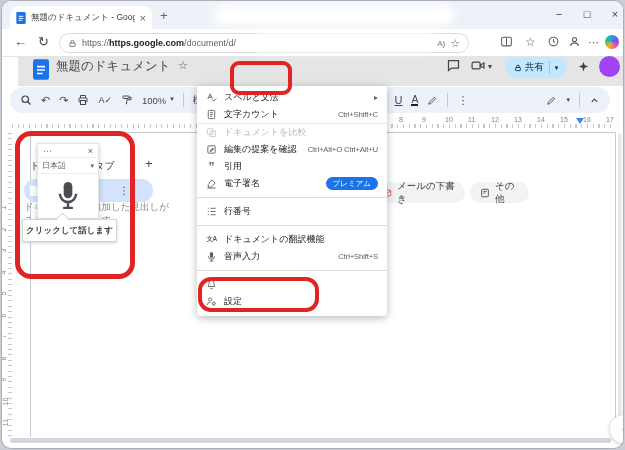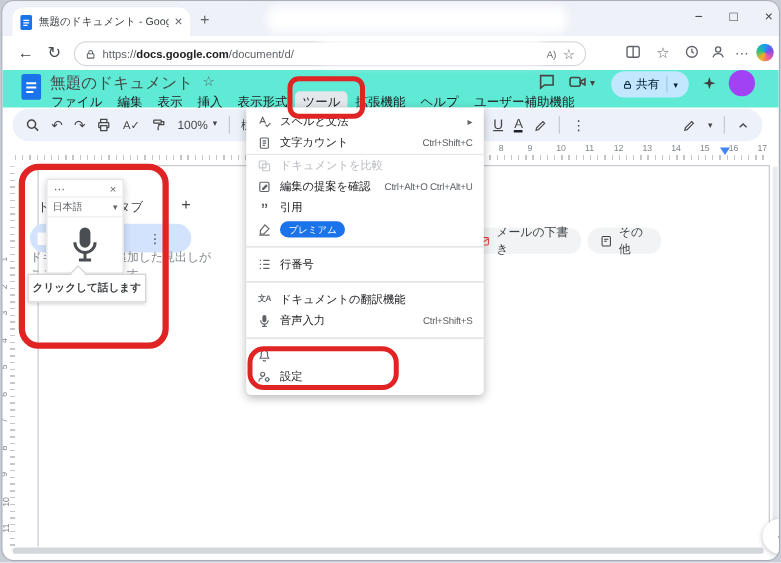--- a/index.html
+++ b/index.html
@@ -14,21 +14,21 @@
   .winctl{position:absolute;top:0;height:26px;display:flex;align-items:center;justify-content:center;width:34px;color:#3c4043;font-size:11px}
   .addr{position:absolute;top:28px;left:0;right:0;height:27px;background:#fff;border-bottom:1px solid #e3e6ea}
   .navic{position:absolute;top:6px;color:#46494d;font-size:13px;line-height:14px}
   .urlpill{position:absolute;left:57px;top:4px;width:410px;height:20px;border:1px solid #d6d9dd;border-radius:10px;display:flex;align-items:center;gap:5px;padding:0 8px;box-sizing:border-box;background:#fff}
   .url{font-size:9px;color:#5f6368;white-space:nowrap;overflow:hidden;flex:1}
   .url b{color:#202124}
   .blur{position:absolute;background:rgba(255,255,255,.96);filter:blur(4px);border-radius:8px;z-index:5}
   .aico{display:inline-flex;align-items:center;justify-content:center;color:#5f6368}
   .copilot{width:14px;height:14px;border-radius:50%;background:conic-gradient(#1c9cf0,#7c4df0,#ef5aa0,#f0b41c,#27c08d,#1c9cf0)}
   
-  .dhead{position:absolute;top:55px;left:0;right:0;height:30px;background:#5eead4}
+  .dhead{position:absolute;top:55px;left:16px;right:0;height:30px;background:#e5e5e5}
   .dtitle{position:absolute;left:38px;top:2px;font-size:12.5px;color:#444746}
   .mbar{position:absolute;left:33px;top:17px;display:flex;font-size:10px;color:#202124}
   .mbar span{padding:2px 6px;border-radius:4px}
   .mbar .active{background:#e4e7ec}
   .hbtn{position:absolute;top:2px;color:#444746}
   .share{position:absolute;left:487px;top:1px;width:62px;height:21px;background:#c2e7ff;border-radius:11px;display:flex;align-items:center;justify-content:center;gap:3px;font-size:9.5px;color:#001d35}
   .share .sep{width:1px;height:13px;background:#9fc9e8;margin:0 2px}
   .avatar{position:absolute;left:581px;top:0;width:21px;height:21px;border-radius:50%;background:#a142f4}
   
   .tbar{position:absolute;left:8px;top:86px;width:600px;height:26px;background:#edf2fa;border-radius:13px;display:flex;align-items:center;padding:0 10px;box-sizing:border-box;gap:9px;font-size:11px;color:#444746}
@@ -101,21 +101,21 @@
   <div class="addr">
     <span class="navic" style="left:12px">←</span>
     <span class="navic" style="left:36px">↻</span>
     <div class="urlpill">
       <span class="aico">
           <svg width="9" height="9" viewBox="0 0 24 24" fill="none" stroke="#5f6368" stroke-width="2.2">
             <rect x="5" y="10.5" width="14" height="9.5" rx="1.5"></rect>
             <path d="M8 10.5V7.5a4 4 0 0 1 8 0v3"></path>
           </svg>
         </span>
-      <span class="url"><span>https://</span><b>docs.google.com</b><span>/document/d/</span></span>
+      <span class="url"><span>https://</span><b>https.google.com</b><span>/document/d/</span></span>
       <span class="aico" style="font-size:8px">A)</span>
       <span class="aico" style="font-size:11px">☆</span>
     </div>
     <span class="aico" style="position:absolute;left:498px;top:6px">
         <svg width="13" height="13" viewBox="0 0 24 24" fill="none" stroke="#5f6368" stroke-width="2">
           <rect x="3" y="4" width="18" height="16" rx="3"></rect>
           <path d="M12 4v16"></path>
         </svg>
       </span>
     <span class="aico" style="position:absolute;left:523px;top:6px;font-size:12px">☆</span>
@@ -140,31 +140,20 @@
   <div class="blur" style="left:212px;top:4px;width:240px;height:21px"></div>
   <div class="blur" style="left:252px;top:30px;width:182px;height:21px"></div>
 
   <div class="dhead">
     <svg style="position:absolute;left:15px;top:3px" width="16" height="21" viewBox="0 0 14 18">
         <rect width="14" height="18" rx="2" fill="#1a73e8"></rect>
         <path d="M3.5 6.5h7M3.5 9.5h7M3.5 12.5h5" stroke="#fff" stroke-width="1.4"></path>
       </svg>
     <span class="dtitle">無題のドキュメント</span>
     <span style="position:absolute;left:160px;top:3px;font-size:11px;color:#5f6368">☆</span>
-    <div class="mbar" id="menubar">
-        <span>ファイル</span>
-        <span>編集</span>
-        <span>表示</span>
-        <span>挿入</span>
-        <span>表示形式</span>
-        <span class="active">ツール</span>
-        <span>拡張機能</span>
-        <span>ヘルプ</span>
-        <span>ユーザー補助機能</span>
-      </div>
     <span class="hbtn" style="left:428px">
         <svg width="15" height="15" viewBox="0 0 24 24" fill="none" stroke="#444746" stroke-width="2">
           <path d="M4 4h16v12H9l-5 4z"></path>
         </svg>
       </span>
     <span class="hbtn" style="left:452px">
         <svg width="16" height="15" viewBox="0 0 24 24" fill="none" stroke="#444746" stroke-width="2">
           <rect x="2.5" y="6.5" width="13" height="11" rx="2.5"></rect>
           <path d="M15.5 11.5l6-3.5v8l-6-3.5z"></path>
         </svg>
@@ -376,20 +365,21 @@
         </span>
         <span class="mlabel">引用</span>
       </div>
       <div class="mi">
         <span class="micon">
           <svg width="11" height="11" viewBox="0 0 24 24" fill="none" stroke="currentColor" stroke-width="2">
             <path d="M13 4l7 7-9 9H5v-6z"></path>
             <path d="M3 22h18"></path>
           </svg>
         </span>
+        <span class="mlabel">電子署名</span>
         <span class="mbadge">プレミアム</span>
       </div>
       <div class="mdiv"></div>
       <div class="mi">
         <span class="micon">
           <svg width="11" height="11" viewBox="0 0 24 24" fill="none" stroke="currentColor" stroke-width="2">
             <path d="M10 5h11M10 12h11M10 19h11M4 5h2M4 12h2M4 19h2"></path>
           </svg>
         </span>
         <span class="mlabel">行番号</span>

